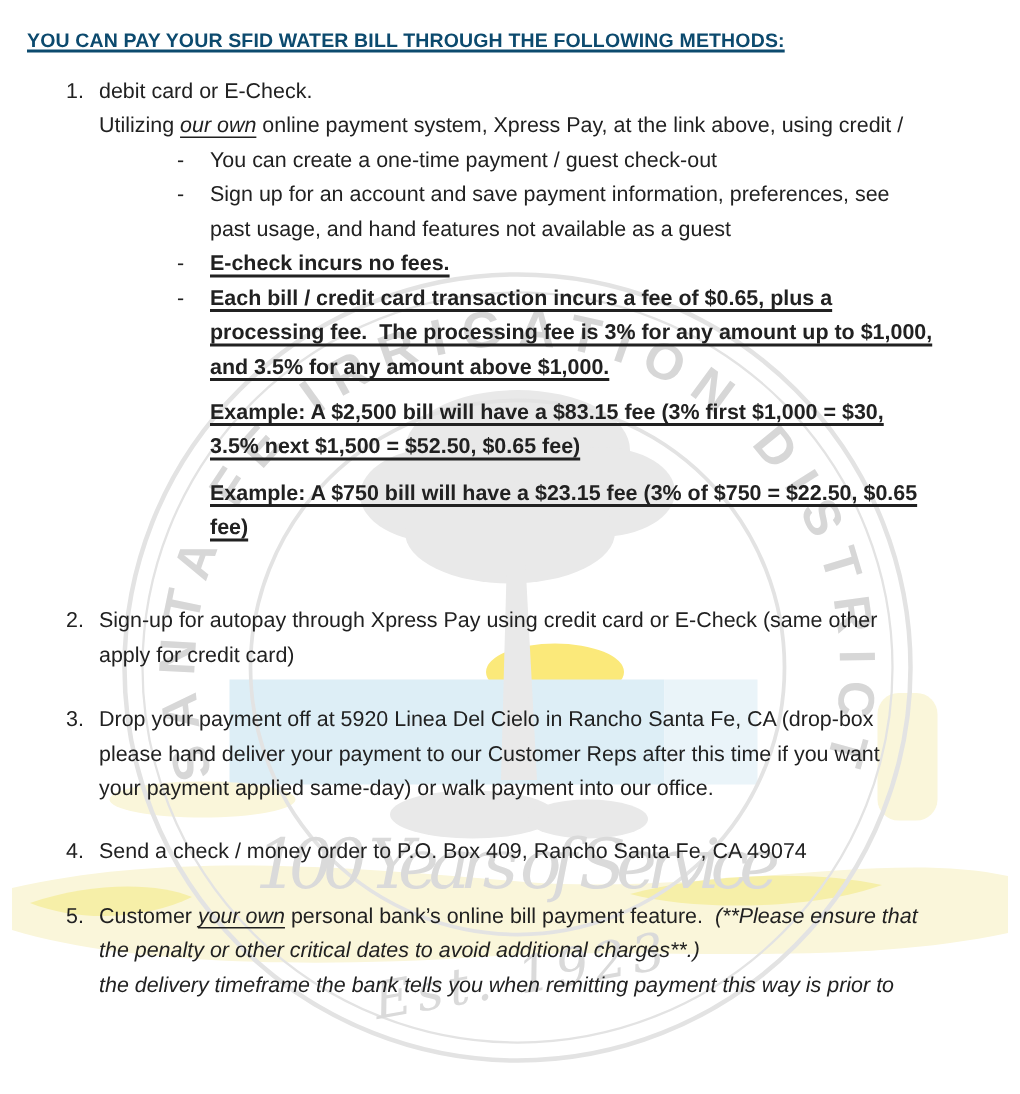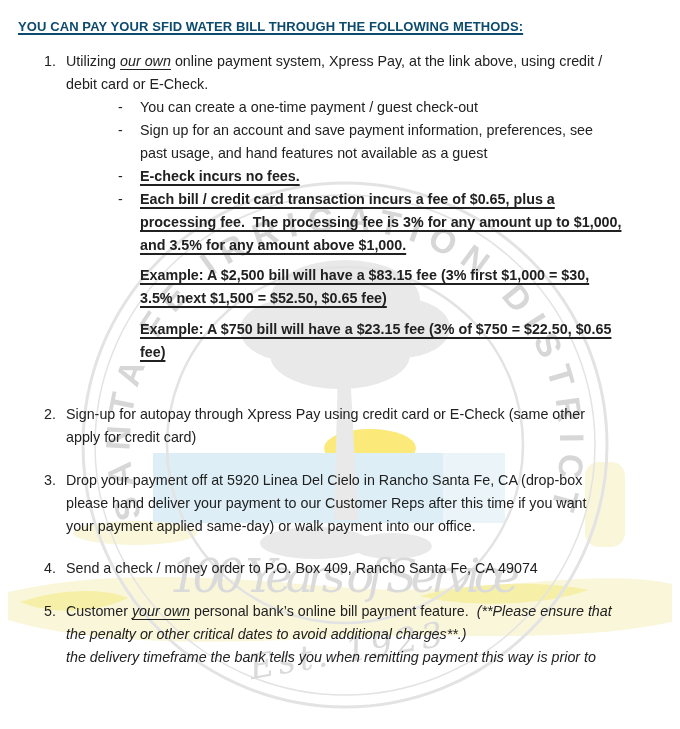--- a/index.html
+++ b/index.html
@@ -91,22 +91,22 @@
 
   <div class="content">
 
     <div class="heading">YOU CAN PAY YOUR SFID WATER BILL THROUGH THE FOLLOWING METHODS:</div>
 
     <div class="list">
 
       <div class="item item-1">
         <div class="num">1.</div>
         <div class="body">
+          <div class="ln"><span>debit card or E-Check.</span></div>
           <div class="ln"><span>Utilizing </span><span class="iu">our own</span><span> online payment system, Xpress Pay, at the link above, using credit /</span></div>
-          <div class="ln"><span>debit card or E-Check.</span></div>
 
           <div class="sub">
             <div class="dash">-</div>
             <div class="sbody">
               <div class="ln"><span>You can create a one-time payment / guest check-out</span></div>
             </div>
           </div>
 
           <div class="sub">
             <div class="dash">-</div>

